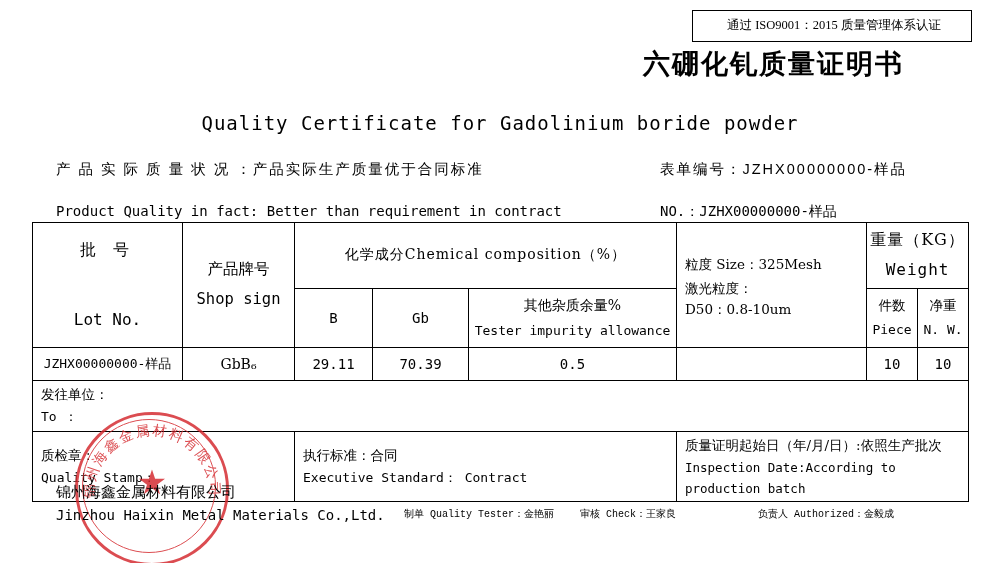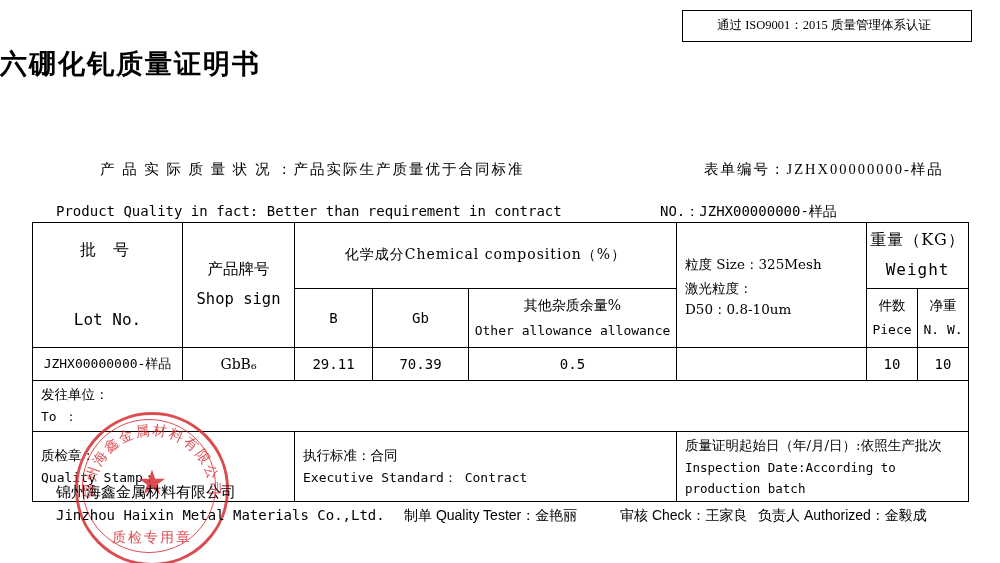--- a/index.html
+++ b/index.html
@@ -65,38 +65,38 @@
     height: 2px;
     background: #111;
   }
 
   .iso-box {
     position: absolute;
     right: 28px;
     top: 10px;
     width: 270px;
     border: 1px solid #000;
-    padding: 4px 12px 6px 6px;
+    padding: 4px 2px 6px 6px;
     text-align: center;
     font-size: 12.5px;
     line-height: 1.6;
     font-family: "Liberation Serif", serif;
   }
   .iso-box .l2 {
     font-family: "DejaVu Sans Mono", monospace;
     font-size: 11.5px;
     letter-spacing: 0px;
   }
 
   .main-title {
     position: absolute;
     left: 0;
     top: 46px;
     width: 904px;
-    text-align: left;
+    text-align: right;
     font-size: 27px;
     font-weight: bold;
     font-family: "DejaVu Serif", serif;
     letter-spacing: 2px;
   }
   .sub-title {
     position: absolute;
     left: 0;
     top: 112px;
     width: 1000px;
@@ -118,21 +118,21 @@
   .info-left {
     position: absolute;
     left: 24px;
     white-space: nowrap;
   }
   .info-right {
     position: absolute;
     left: 628px;
     white-space: nowrap;
   }
-  .cn { font-family: Liberation Serif, serif; letter-spacing: 2px; margin-left: 44px; }
+  .cn { font-family: Liberation Sans, sans-serif; letter-spacing: 2px; }
   .en { font-family: "DejaVu Sans Mono", monospace; font-size: 14px; }
 
   
   table.cert {
     position: absolute;
     left: 32px;
     top: 222px;
     width: 936px;
     border-collapse: collapse;
     table-layout: fixed;
@@ -235,39 +235,40 @@
   .company-en {
     position: absolute;
     left: 0;
     top: 24px;
     font-family: "DejaVu Sans Mono", monospace;
     font-size: 14px;
   }
   .sig {
     position: absolute;
     top: 24px;
-    font-family: Liberation Sans, sans-serif;
-    font-size: 14px;
+    font-family: Liberation Mono, monospace;
+    font-size: 10px;
     white-space: nowrap;
   }
   .sig-a { left: 348px; }
-  .sig-b { left: 564px; }
+  .sig-b { left: 524px; }
   .sig-c { left: 702px; }
 </style>
 </head>
 <body>
 
 <div class="page">
 
 
   <div class="iso-box">
     <div class="l1">通过 ISO9001：2015 质量管理体系认证</div>
   </div>
 
   <div class="main-title">六硼化钆质量证明书</div>
+  <div class="sub-title">Quality Certificate for Gadolinium boride powder</div>
 
   <div class="info info-row1">
     <span class="info-left cn">产 品 实 际 质 量 状 况 ：产品实际生产质量优于合同标准</span>
     <span class="info-right cn">表单编号：JZHX00000000-样品</span>
   </div>
   <div class="info info-row2">
     <span class="info-left en">Product Quality in fact:    Better than requirement in contract</span>
     <span class="info-right en">NO.：JZHX00000000-样品</span>
   </div>
 
@@ -301,21 +302,21 @@
         <td colspan="2" class="two-line" style="height:48px">
           <div class="cellcn weight-title">重量（KG）</div>
           <div class="cellen weight-title">Weight</div>
         </td>
       </tr>
       <tr>
         <td class="cellen" style="height:54px">B</td>
         <td class="cellen">Gb</td>
         <td class="two-line">
           <div class="cellcn" style="font-size:14px">其他杂质余量%</div>
-          <div class="cellen" style="font-size:13px">Other allowance allowance</div>
+          <div class="cellen" style="font-size:13px">Tester impurity allowance</div>
         </td>
         <td class="two-line">
           <div class="cellcn" style="font-size:13.5px">件数</div>
           <div class="cellen" style="font-size:13px">Piece</div>
         </td>
         <td class="two-line">
           <div class="cellcn" style="font-size:13.5px">净重</div>
           <div class="cellen" style="font-size:13px">N. W.</div>
         </td>
       </tr>
@@ -356,21 +357,20 @@
     <div class="stamp-inner"></div>
     <svg class="stamp-arc" viewBox="0 0 148 148">
       <defs>
         <path id="arcpath" d="M 16,78 A 58,58 0 0 1 132,78"></path>
       </defs>
       <text>
         <textPath href="#arcpath" startOffset="50%" text-anchor="middle">锦州海鑫金属材料有限公司</textPath>
       </text>
     </svg>
     <div class="stamp-star">★</div>
-    <div class="stamp-bottom">质检专用章</div>
   </div>
 
   <div class="bottom">
     <div class="company-cn">锦州海鑫金属材料有限公司</div>
     <div class="company-en">Jinzhou Haixin Metal Materials Co.,Ltd.</div>
     <div class="sig sig-a">制单 Quality Tester：金艳丽</div>
     <div class="sig sig-b">审核 Check：王家良</div>
     <div class="sig sig-c">负责人 Authorized：金毅成</div>
   </div>
 

